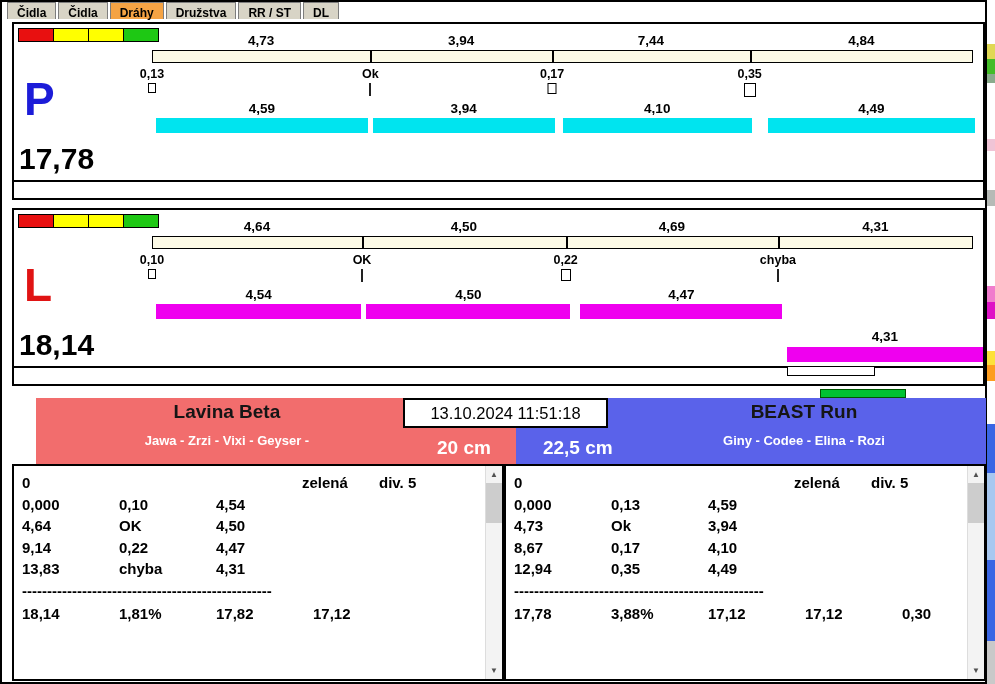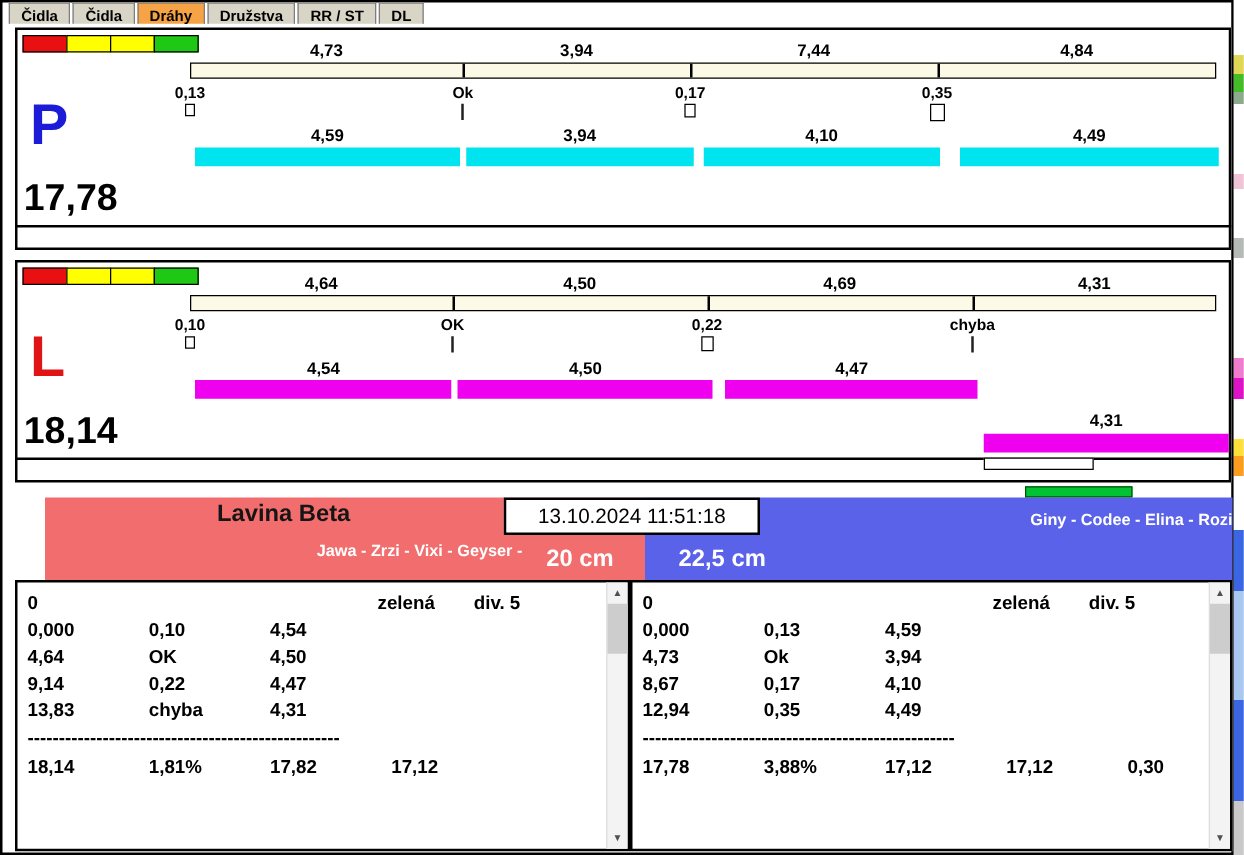--- a/index.html
+++ b/index.html
@@ -40,21 +40,21 @@
            z-index: 5; text-align: center; font-size: 16.5px; line-height: 26px; }
 
   
   .teams { position: absolute; left: 10px; top: 396px; width: 974px; height: 66px; display: flex; }
   .team-header { position: relative; height: 66px; color: #fff; }
   .team-header.left  { width: 492px; margin-left: 24px; }
   .team-header.right { width: 482px; }
   .team-header.left  .team-inner { margin-right: 98px; }
   .team-header.right .team-inner { margin-left: 106px; }
   .team-name { font-size: 19px; font-weight: bold; color: #151515; text-align: center; margin-top: 3px; }
-  .team-members { font-size: 13px; font-weight: bold; text-align: right; margin-top: 10px; }
+  .team-members { font-size: 13px; font-weight: bold; text-align: center; margin-top: 10px; }
   .team-size { position: absolute; bottom: 5px; font-size: 19px; font-weight: bold; }
   .team-header.left  .team-size { right: 25px; }
   .team-header.right .team-size { left: 27px; }
 
   
   .results { position: absolute; left: 10px; top: 462px; width: 974px; height: 217px; display: flex; }
   .result-panel { position: relative; border: 2px solid #000; background: #fff; height: 217px; }
   .result-panel.left  { width: 492px; }
   .result-panel.right { width: 482px; }
   .rows { padding: 6px 26px 0 8px; font-size: 15px; font-weight: bold; }
@@ -177,20 +177,21 @@
   <div class="teams">
     <div class="team-header left" style="background: rgb(242, 109, 109);">
       <div class="team-inner">
         <div class="team-name">Lavina Beta</div>
         <div class="team-members">Jawa - Zrzi - Vixi - Geyser -</div>
       </div>
       <div class="team-size">20 cm</div>
     </div>
     <div class="team-header right" style="background: rgb(90, 98, 234);">
       <div class="team-inner">
+        <div class="team-name">BEAST Run</div>
         <div class="team-members">Giny - Codee - Elina - Rozi</div>
       </div>
       <div class="team-size">22,5 cm</div>
     </div>
   </div>
 
   <div class="results">
     <div class="result-panel left">
       <div class="rows">
           <div class="trow">

